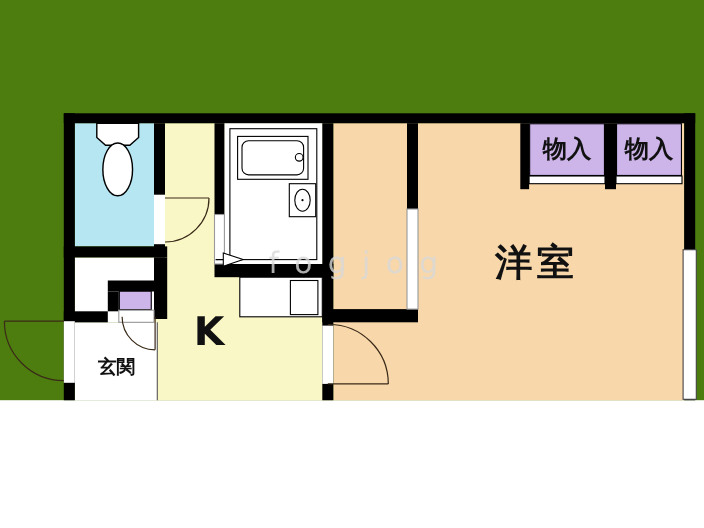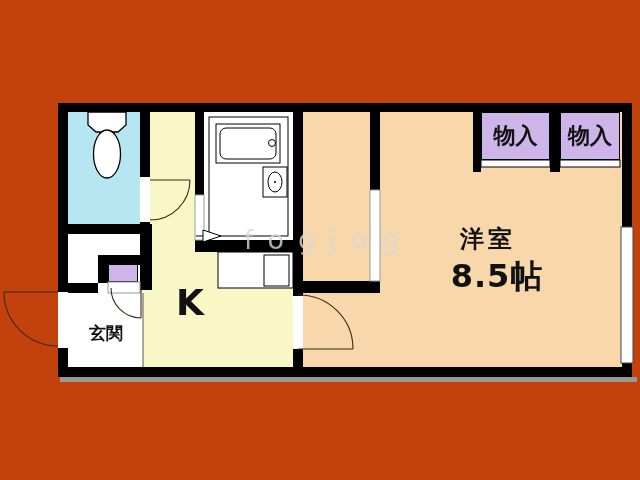--- a/index.html
+++ b/index.html
@@ -1,16 +1,16 @@
 <!DOCTYPE html>
 <html><head>
 <meta charset="utf-8">
 <style>
   html,body{margin:0;padding:0;background:#fff;}
-  .stage{position:relative;width:640px;height:480px;background:#c2410c;overflow:hidden;
+  .stage{position:relative;width:640px;height:364px;background:#4d7c0f;overflow:hidden;
          font-family:"DejaVu Sans",sans-serif;}
   .abs{position:absolute;}
   .wall{position:absolute;background:#000;}
   .region{position:absolute;}
   .lbl{position:absolute;color:#111;display:flex;align-items:center;justify-content:center;
        text-align:center;font-weight:600;white-space:nowrap;}
   .watermark{position:absolute;color:#d9d9d9;opacity:.8;font-weight:500;pointer-events:none;}
   svg.overlay{position:absolute;left:0;top:0;width:640px;height:480px;}
 </style>
 </head>
@@ -110,22 +110,21 @@
           <path d="M111 288 A30 30 0 0 0 141 318"></path>
       </g>
     </g>
 
     <line x1="143" y1="293" x2="143" y2="367" stroke="#555" stroke-width="1"></line>
   </svg>
 
   <div class="lbl" style="left:481px;top:112px;width:69px;height:48px;font-size:22px;">物入</div>
   <div class="lbl" style="left:560px;top:112px;width:60px;height:48px;font-size:22px;">物入</div>
 
-  <div class="lbl" style="left:428px;top:220px;width:120px;height:38px;font-size:24px;letter-spacing:4px;">洋室</div>
-  <div class="lbl" style="left:428px;top:259px;width:138px;height:36px;font-size:32px;letter-spacing:1px;">8.5帖</div>
+  <div class="lbl" style="left:428px;top:220px;width:120px;height:38px;font-size:34px;letter-spacing:4px;">洋室</div>
 
   <div class="lbl" style="left:160px;top:284px;width:60px;height:36px;font-size:36px;">K</div>
 
   <div class="lbl" style="left:70px;top:320px;width:72px;height:26px;font-size:17px;">玄関</div>
 
   <div class="watermark" style="left:244px;top:224px;font-size:27px;letter-spacing:14px;">fogjog</div>
 
 </div>
 
 </body></html>

